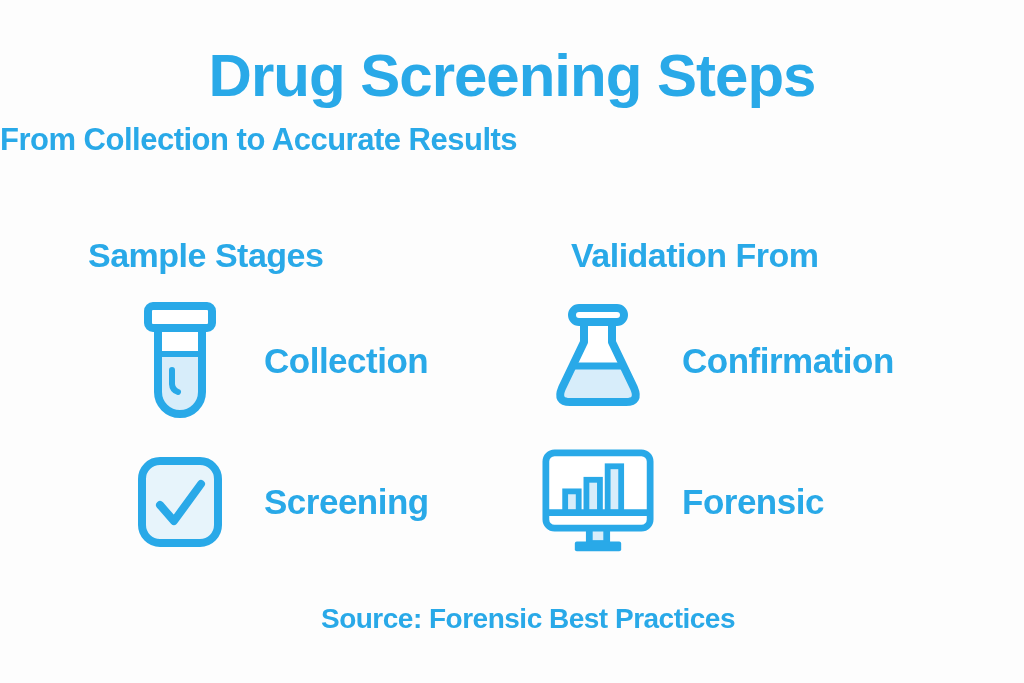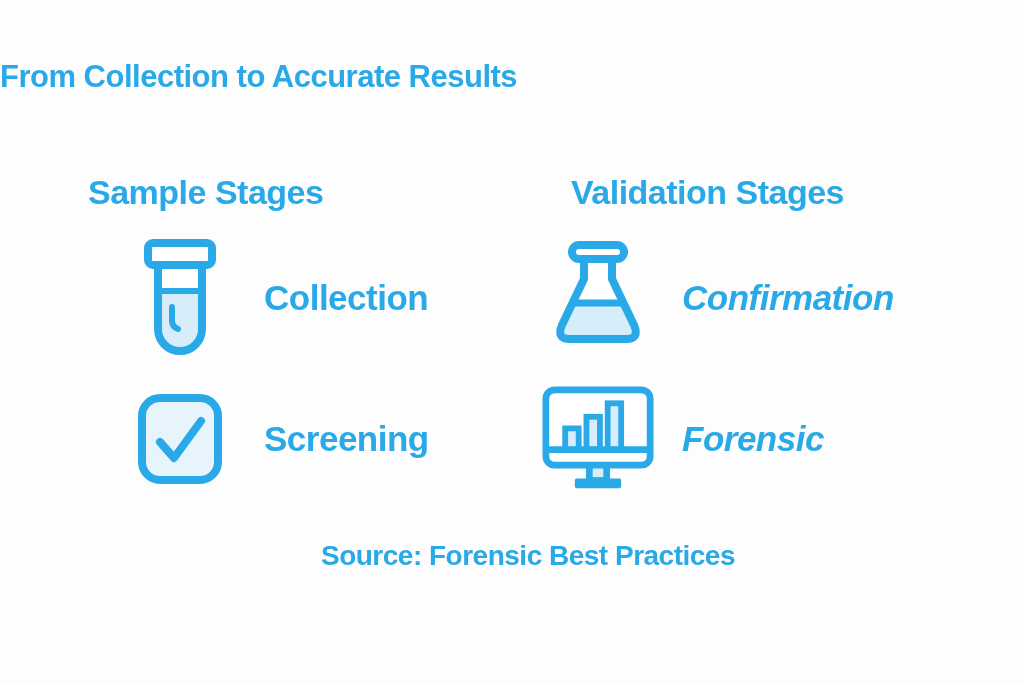--- a/index.html
+++ b/index.html
@@ -40,21 +40,21 @@
     font-weight: 700;
     letter-spacing: -0.5px;
   }
   .col-right .col-heading { margin-left: 35px; }
   .item-row {
     display: flex;
     align-items: center;
     gap: 28px;
   }
   .col-left .item-row { margin-left: 36px; }
-  .col-right .item-row { margin-left: 6px; font-style: italic; }
+  .col-right .item-row { margin-left: 6px; }
   .row-1 { margin-top: 26px; height: 120px; }
   .row-2 { margin-top: 26px; height: 110px; }
   .icon-box {
     width: 112px;
     height: 100%;
     display: flex;
     align-items: center;
     justify-content: center;
     flex: 0 0 112px;
   }
@@ -71,20 +71,21 @@
     letter-spacing: -0.5px;
     padding-left: 32px;
   }
   svg { display: block; }
 </style>
 </head>
 <body>
 
 <div class="canvas">
 
+  <div class="title">Drug Screening Steps</div>
   <div class="subtitle">From Collection to Accurate Results</div>
 
   <div class="columns">
 
     <div class="col-left">
       <div class="col-heading">Sample Stages</div>
 
       <div class="item-row row-1">
         <div class="icon-box">
           <svg width="72" height="118" viewBox="0 0 72 118">
@@ -104,21 +105,21 @@
           <svg width="84" height="90" viewBox="0 0 84 90">
             <rect x="4" y="4" width="76" height="82" rx="18" fill="var(--lighter)" stroke="var(--primary)" stroke-width="8"></rect>
             <path d="M22 48 L36 64 L63 27" fill="none" stroke="var(--primary)" stroke-width="8" stroke-linecap="round" stroke-linejoin="round"></path>
           </svg>
         </div>
         <div class="item-label">Screening</div>
       </div>
     </div>
 
     <div class="col-right">
-      <div class="col-heading">Validation Stages</div>
+      <div class="col-heading">Validation From</div>
 
       <div class="item-row row-1">
         <div class="icon-box">
           <svg width="100" height="114" viewBox="0 0 100 114">
             <path d="M36 18 L36 38 L14 84 Q8 98 22 98 L78 98 Q92 98 86 84 L64 38 L64 18 Z" fill="#ffffff"></path>
             <path d="M24.5 62 L75.5 62 L86 84 Q92 98 78 98 L22 98 Q8 98 14 84 Z" fill="var(--light)"></path>
             <path d="M36 18 L36 38 L14 84 Q8 98 22 98 L78 98 Q92 98 86 84 L64 38 L64 18" fill="none" stroke="var(--primary)" stroke-width="8" stroke-linejoin="round"></path>
             <line x1="24.5" y1="62" x2="75.5" y2="62" stroke="var(--primary)" stroke-width="7"></line>
             <rect x="24" y="4" width="52" height="14" rx="7" fill="#ffffff" stroke="var(--primary)" stroke-width="8"></rect>
           </svg>

